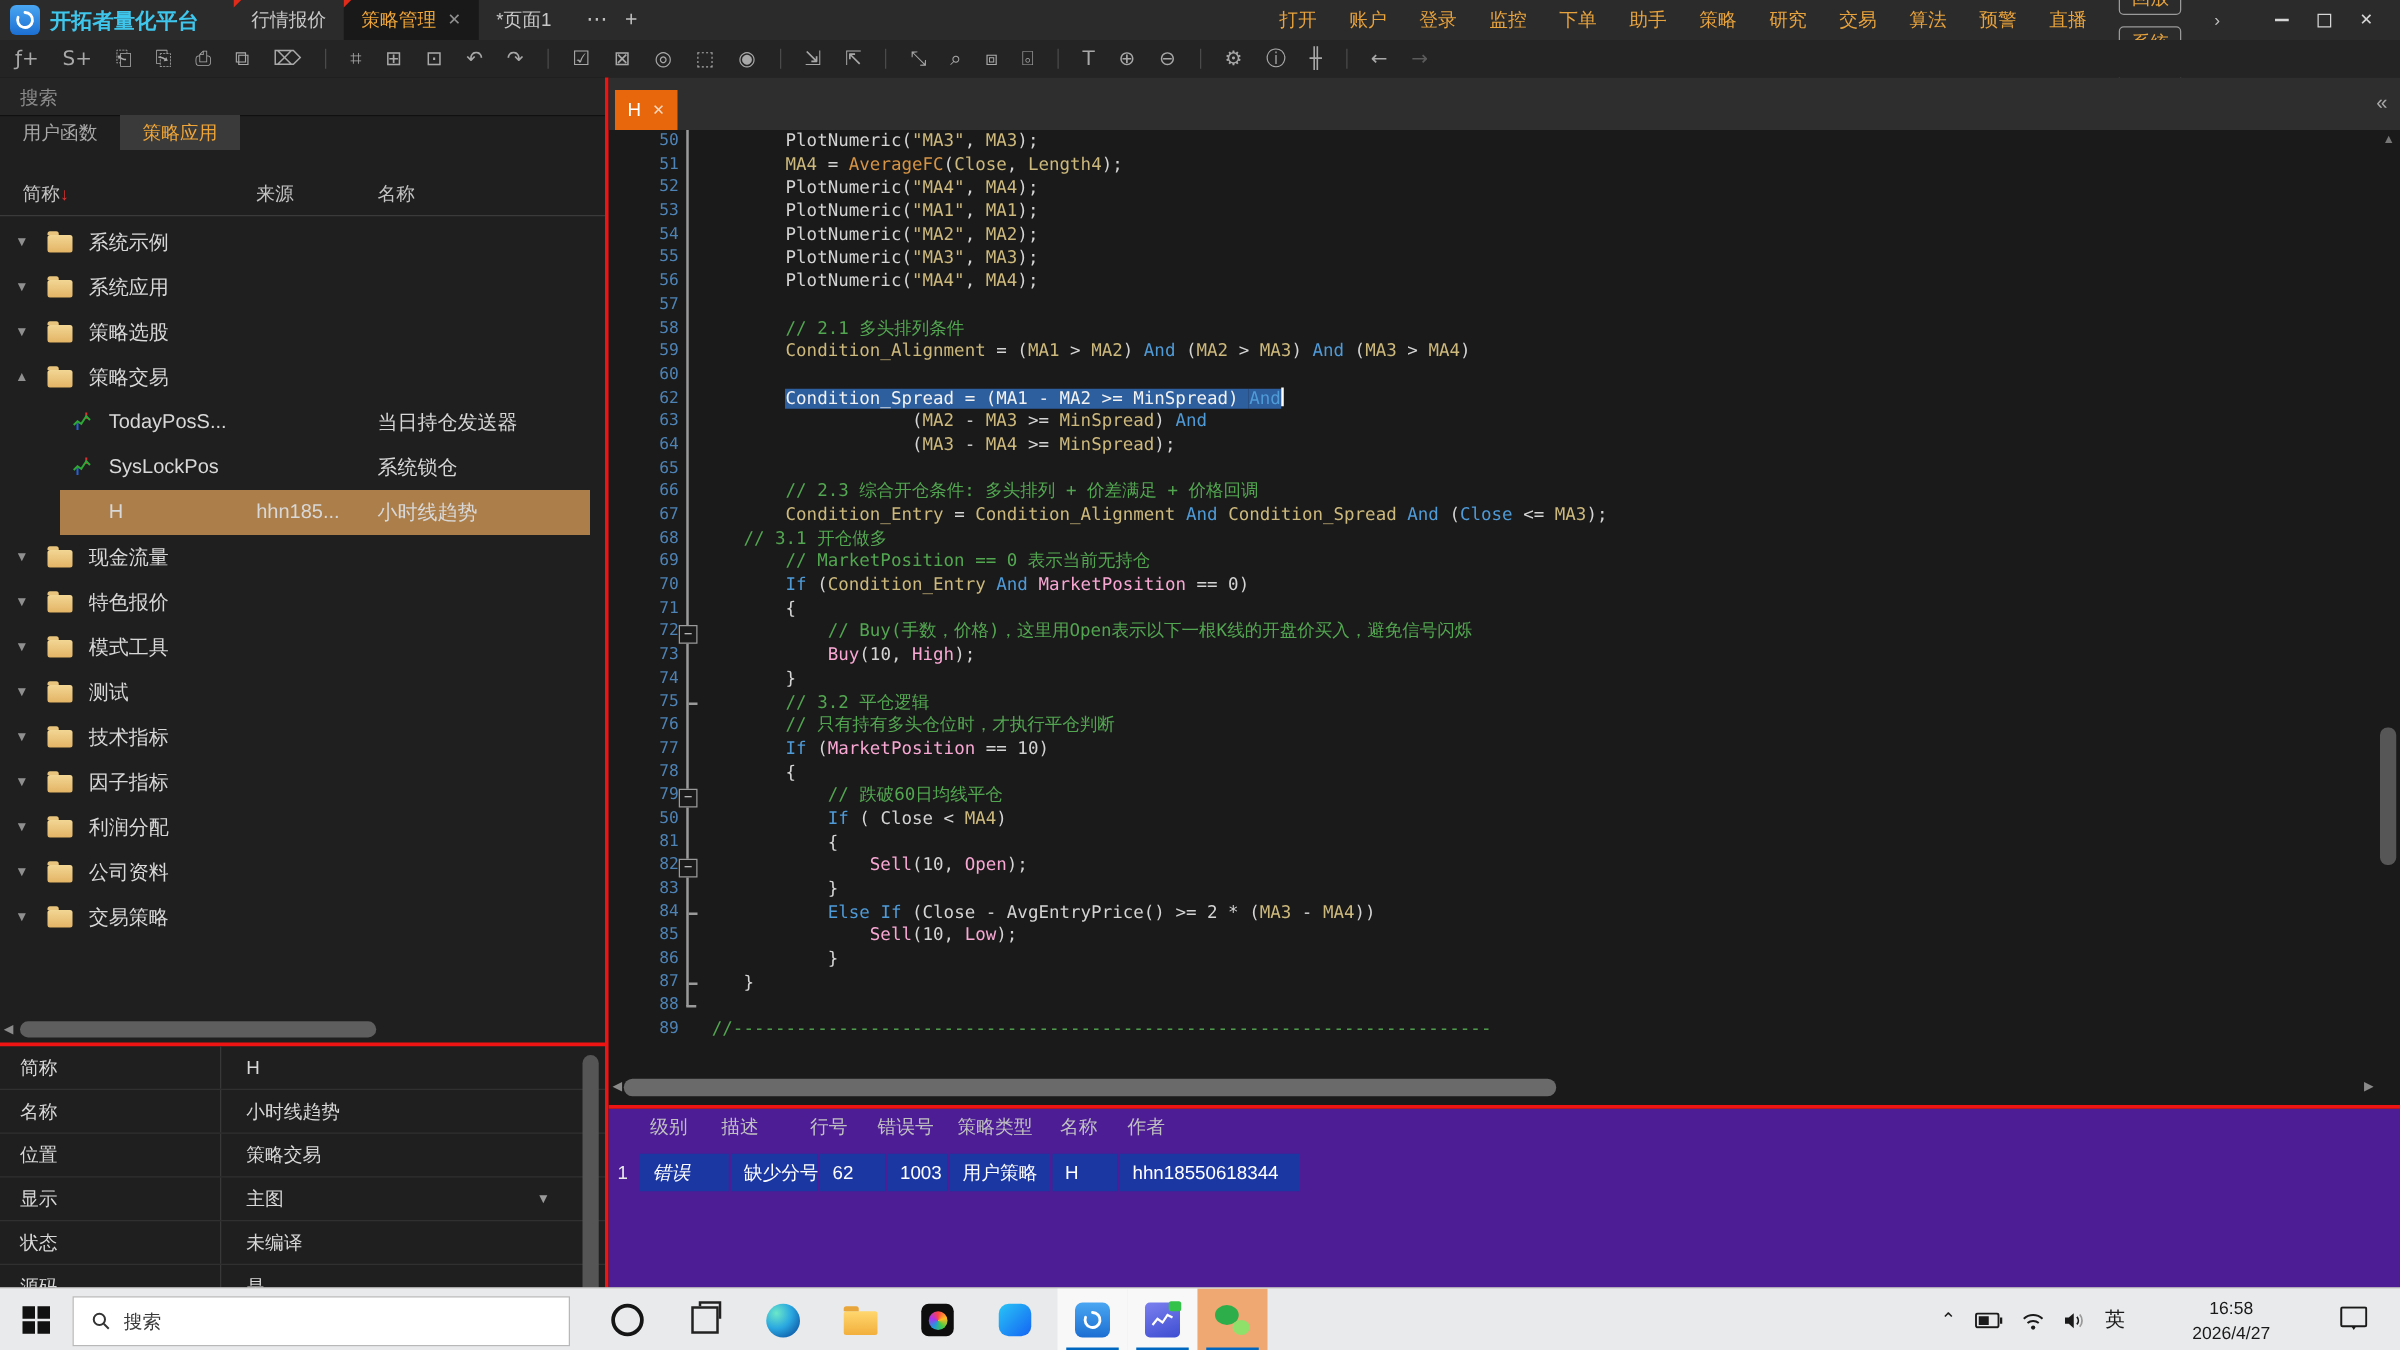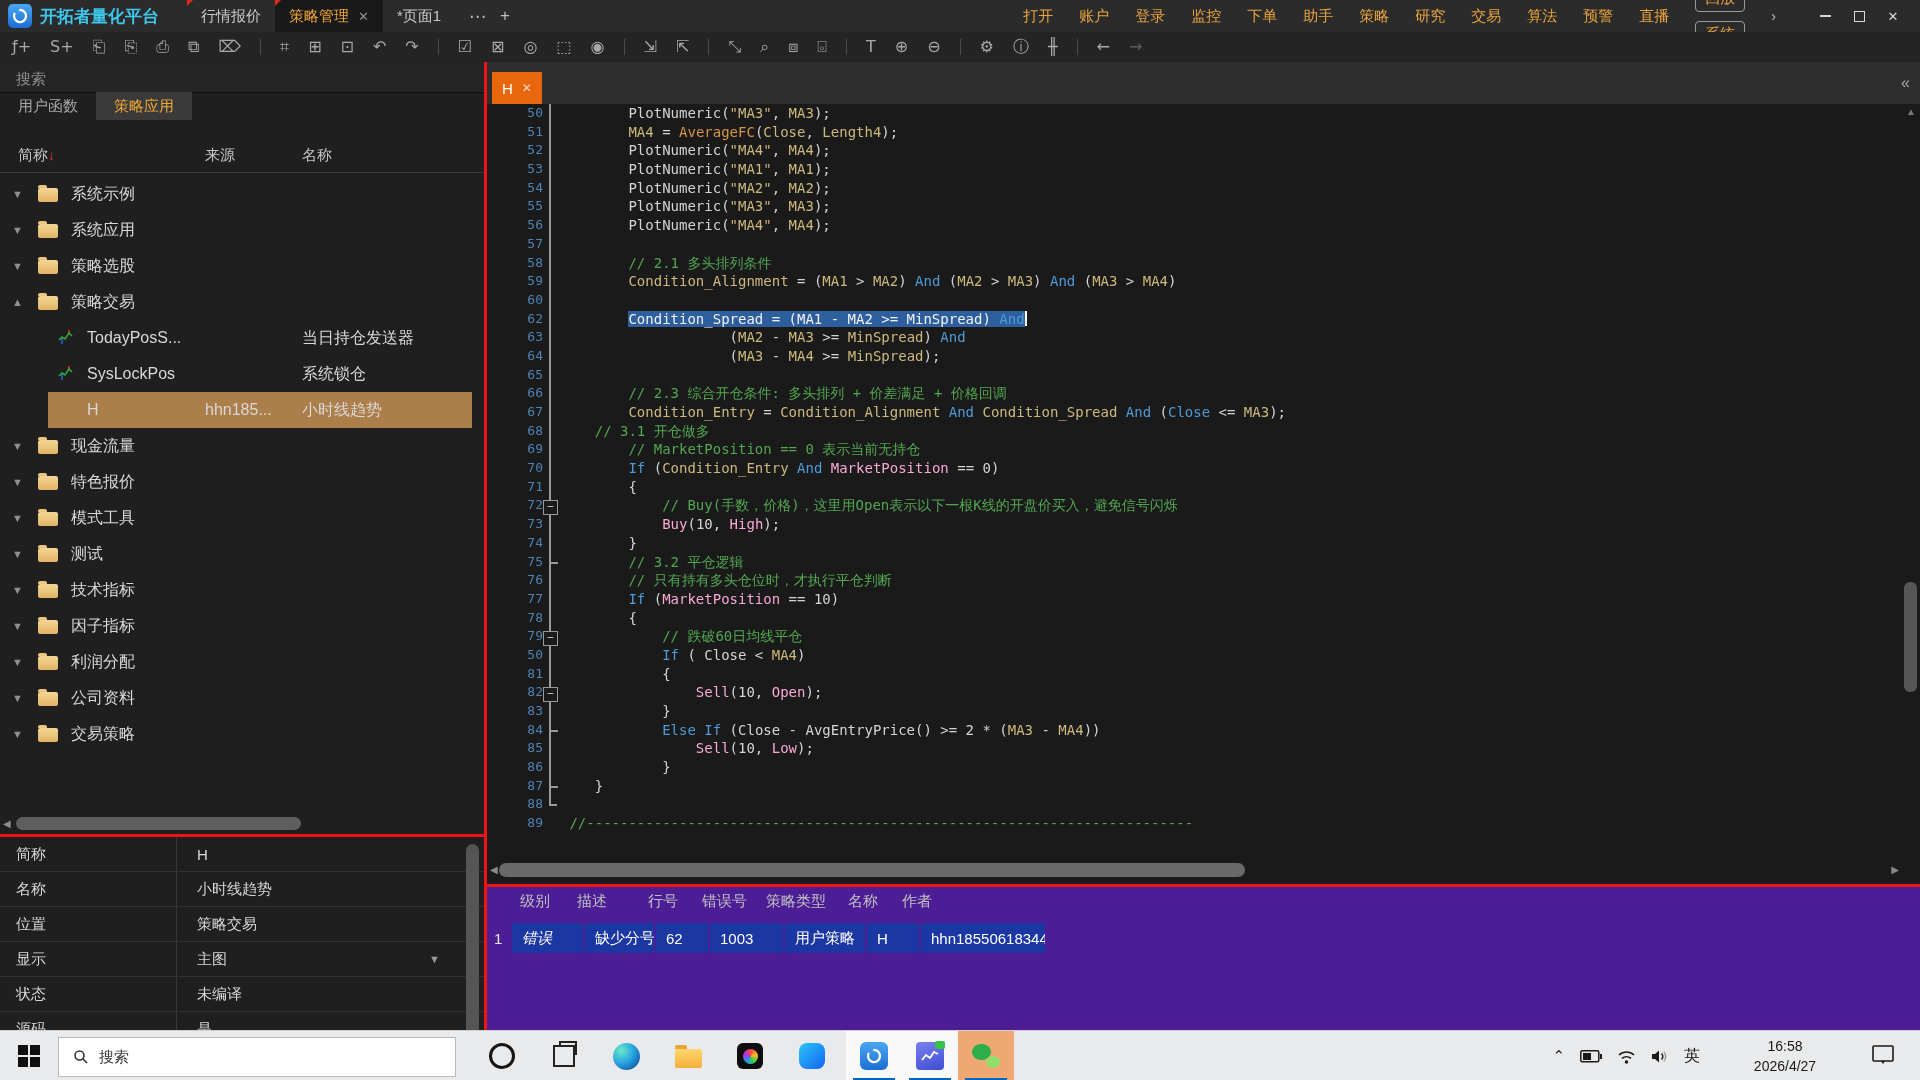--- a/index.html
+++ b/index.html
@@ -464,24 +464,24 @@
           <span class="ehc" style="width: 64px;">错误号</span>
           <span class="ehc" style="width: 82px;">策略类型</span>
           <span class="ehc" style="width: 54px;">名称</span>
           <span class="ehc" style="width: 126px;">作者</span>
         </div>
       <div class="err-row" id="err-row">
           <span class="ecell numcell" style="width: 20px;">1</span>
           <span class="ecell" style="width: 71px; font-style: italic;">错误</span>
           <span class="ecell" style="width: 69px;">缺少分号</span>
           <span class="ecell" style="width: 52px;">62</span>
-          <span class="ecell" style="width: 73px;">1003</span>
+          <span class="ecell" style="width: 48px;">1003</span>
           <span class="ecell" style="width: 80px;">用户策略</span>
           <span class="ecell" style="width: 52px;">H</span>
-          <span class="ecell" style="width: 124px;">hhn18550618344</span>
+          <span class="ecell" style="width: 144px;">hhn18550618344</span>
         </div>
       <div class="err-tabs" id="err-tabs">
           <div class="e-tab">输出</div>
           <div class="e-tab active">错误列表</div>
           <div class="e-tab">查找</div>
         </div>
     </div>
   </div>
   <div class="redline-h2"></div>
 

